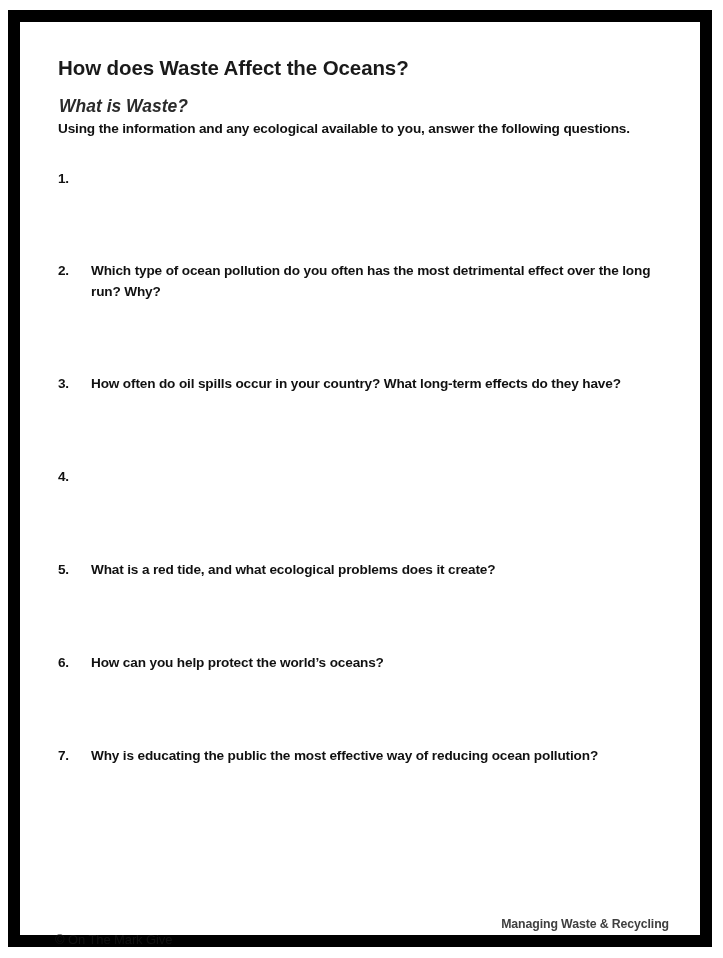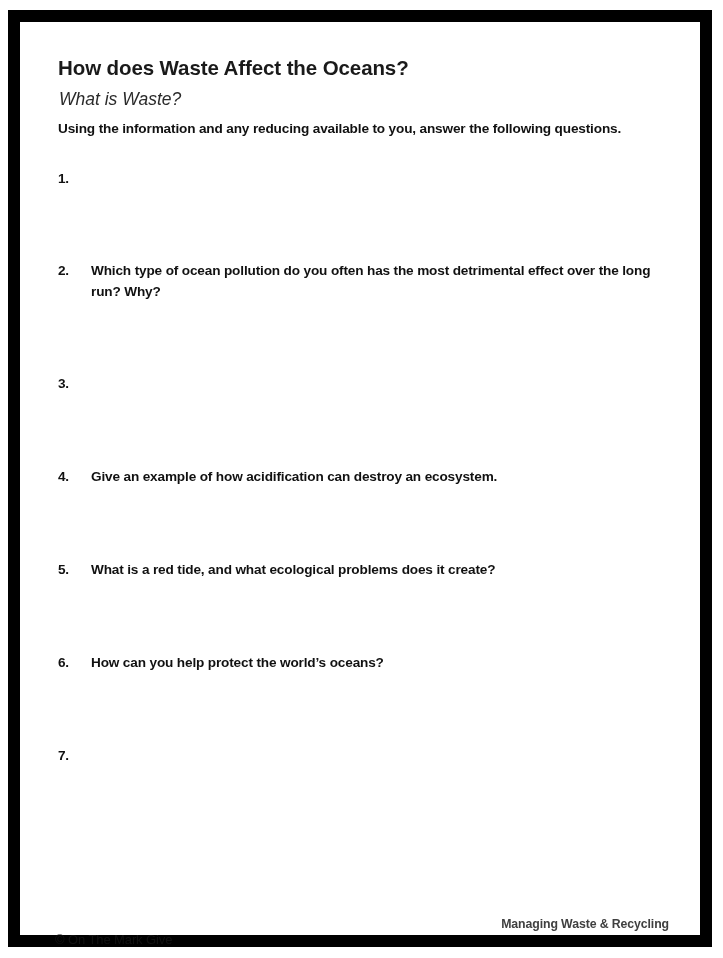--- a/index.html
+++ b/index.html
@@ -49,24 +49,24 @@
     top: 34px;
     font-size: 20.5px;
     font-weight: bold;
     letter-spacing: -0.1px;
     color: #1a1a1a;
     white-space: nowrap;
   }
   .subtitle {
     position: absolute;
     left: 39px;
-    top: 67px;
+    top: 74px;
     font-size: 17.5px;
     font-style: italic;
-    font-weight: normal;
+    font-weight: bold;
     color: #2b2b2b;
     white-space: nowrap;
   }
   .instruction {
     position: absolute;
     left: 38px;
     top: 99px;
     font-size: 13.6px;
     font-weight: bold;
     letter-spacing: -0.15px;
@@ -137,60 +137,61 @@
 <body>
 
 <div id="page">
   <div class="frame">
     <div class="sheet">
 
       <div class="title">How does Waste Affect the Oceans?</div>
 
       <div class="subtitle">What is Waste?</div>
 
-      <div class="instruction">Using the information and any reducing available to you, answer the following questions.</div>
+      <div class="instruction">Using the information and any ecological available to you, answer the following questions.</div>
 
       <div class="questions">
 
         <div class="q-row">
           <div class="q-num">1.</div>
         </div>
         <div class="q-answer-space" style="height:71px"></div>
 
         <div class="q-row">
           <div class="q-num">2.</div>
           <div class="q-text">Which type of ocean pollution do you often has the most detrimental effect over the long run? Why?</div>
         </div>
         <div class="q-answer-space" style="height:71px"></div>
 
         <div class="q-row">
           <div class="q-num">3.</div>
+          <div class="q-text">How often do oil spills occur in your country?  What long-term effects do they have?</div>
         </div>
         <div class="q-answer-space" style="height:72px"></div>
 
         <div class="q-row">
           <div class="q-num">4.</div>
-          <div class="q-text">Give an example of how acidification can destroy an ecosystem.</div>
         </div>
         <div class="q-answer-space" style="height:72px"></div>
 
         <div class="q-row">
           <div class="q-num">5.</div>
           <div class="q-text">What is a red tide, and what ecological problems does it create?</div>
         </div>
         <div class="q-answer-space" style="height:72px"></div>
 
         <div class="q-row">
           <div class="q-num">6.</div>
           <div class="q-text">How can you help protect the world’s oceans?</div>
         </div>
         <div class="q-answer-space" style="height:72px"></div>
 
         <div class="q-row">
           <div class="q-num">7.</div>
+          <div class="q-text">Why is educating the public the most effective way of reducing ocean pollution?</div>
         </div>
         <div class="q-answer-space" style="height:72px"></div>
 
       </div>
 
       <div class="footer-series">Managing Waste &amp; Recycling</div>
 
       <div class="footer-copyright">© On The Mark Give</div>
 
     </div>

